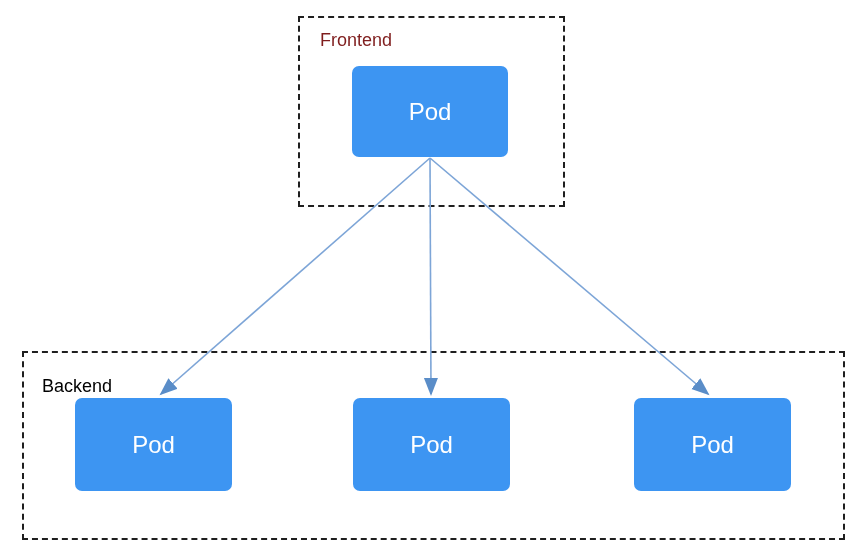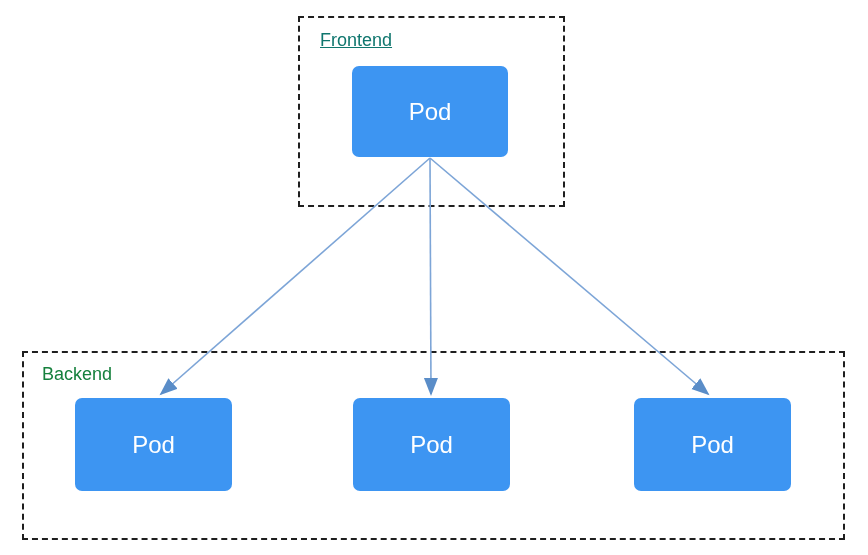--- a/index.html
+++ b/index.html
@@ -74,28 +74,28 @@
       <marker id="arrowhead" markerUnits="userSpaceOnUse" markerWidth="20" markerHeight="16" refX="16" refY="7" orient="auto">
         <path d="M0,0 L18,7 L0,14 Z" fill="#5a8dc8"></path>
       </marker>
     </defs>
     <line x1="430" y1="158" x2="161" y2="394" stroke-width="1.6" marker-end="url(#arrowhead)" stroke="#7da5d7"></line>
     <line x1="430" y1="158" x2="431" y2="394" stroke-width="1.6" marker-end="url(#arrowhead)" stroke="#7da5d7"></line>
     <line x1="430" y1="158" x2="708" y2="394" stroke-width="1.6" marker-end="url(#arrowhead)" stroke="#7da5d7"></line>
   </svg>
 
   <div class="group group-frontend" style="border-color: rgb(31, 31, 31);">
-    <span class="group-label" style="color: #0f766e; text-decoration: underline;">Frontend</span>
+    <span class="group-label" style="color: #7f1d1d;">Frontend</span>
   </div>
   <div class="pod pod-frontend" style="background: rgb(61, 149, 242); color: rgb(255, 255, 255);">
     <span>Pod</span>
   </div>
 
   <div class="group group-backend" style="border-color: rgb(31, 31, 31);">
-    <span class="group-label" style="color: #15803d;">Backend</span>
+    <span class="group-label" style="color: #000000; margin-top: 12px;">Backend</span>
   </div>
   <div class="pod pod-backend-1" style="background: rgb(61, 149, 242); color: rgb(255, 255, 255);">
     <span>Pod</span>
   </div>
   <div class="pod pod-backend-2" style="background: rgb(61, 149, 242); color: rgb(255, 255, 255);">
     <span>Pod</span>
   </div>
   <div class="pod pod-backend-3" style="background: rgb(61, 149, 242); color: rgb(255, 255, 255);">
     <span>Pod</span>
   </div>

